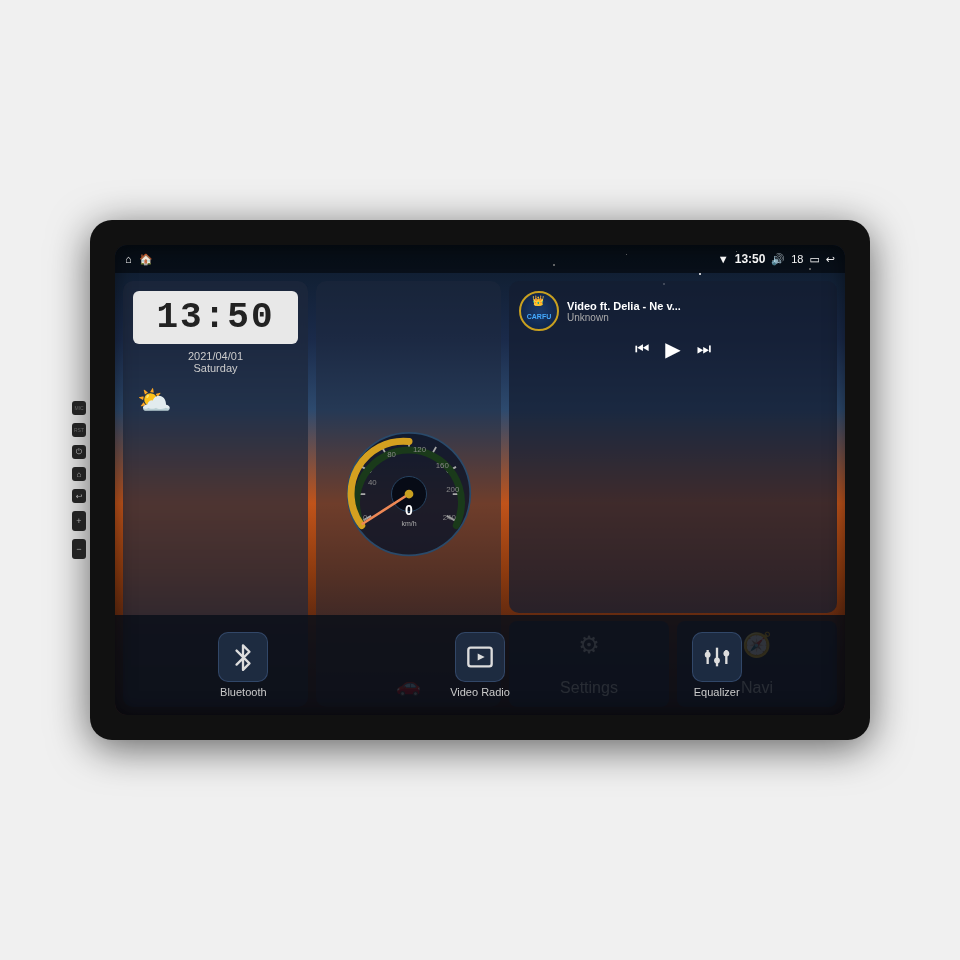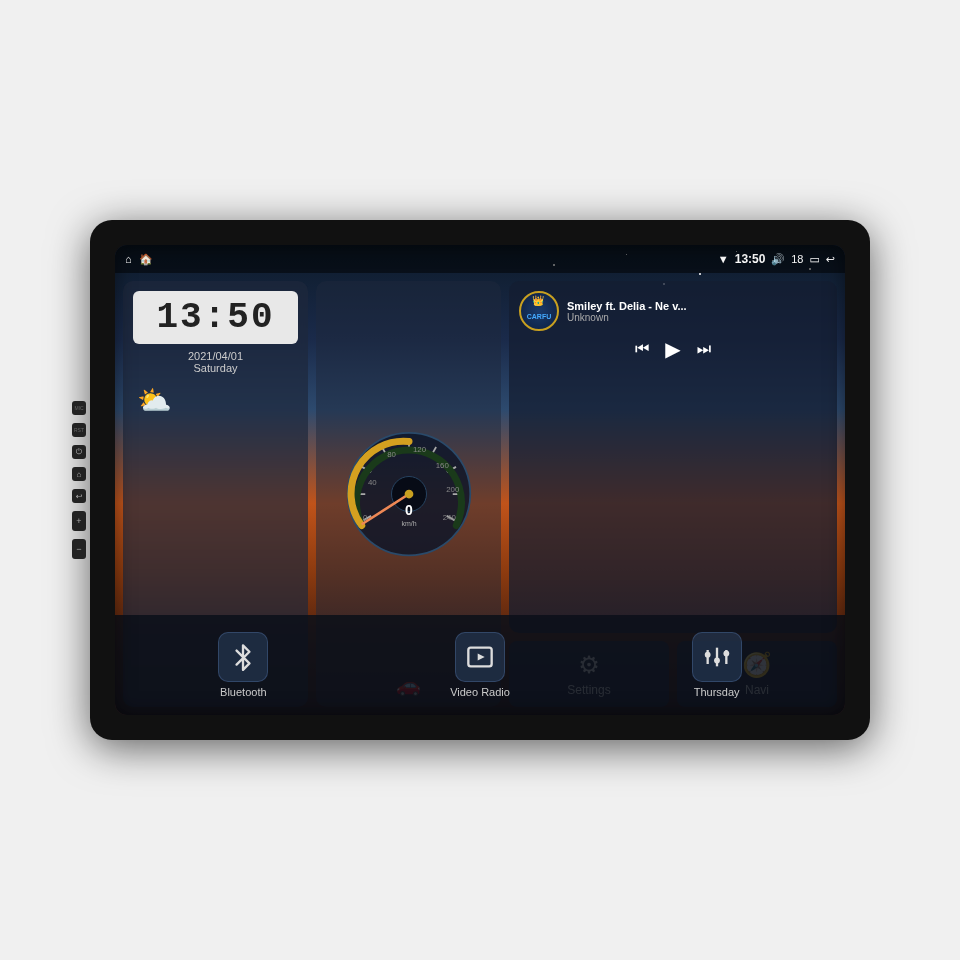--- a/index.html
+++ b/index.html
@@ -287,21 +287,22 @@
       justify-content: center;
       gap: 4px;
       cursor: pointer;
     }
     .settings-card-icon {
       font-size: 24px;
       color: #ccc;
     }
     .settings-card-label {
       color: #ccc;
-      font-size: 12px;
+      font-size: 16px;
+      margin-top: 16px;
     }
 
     
     .bottom-bar {
       position: absolute;
       bottom: 0;
       left: 0; right: 0;
       height: 100px;
       background: rgba(10,15,25,0.85);
       display: flex;
@@ -465,21 +466,21 @@
 
         <div style="flex:1;display:flex;flex-direction:column;gap:8px;">
 
           <div class="music-widget">
             <div class="music-header">
               <div class="music-logo">
                 <span class="music-logo-crown">👑</span>
                 <span class="music-logo-text">CARFU</span>
               </div>
               <div class="music-info">
-                <div class="music-title">Smiley ft. Delia - Ne v...</div>
+                <div class="music-title">Video ft. Delia - Ne v...</div>
                 <div class="music-artist">Unknown</div>
               </div>
             </div>
             <div class="music-controls">
               <button class="music-btn">⏮</button>
               <button class="music-btn play-btn">▶</button>
               <button class="music-btn">⏭</button>
             </div>
           </div>
 
@@ -525,19 +526,19 @@
         <div class="bottom-icon">
           <svg width="28" height="28" viewBox="0 0 24 24">
             <line x1="4" y1="6" x2="4" y2="18" stroke="#ddd" stroke-width="2"></line>
             <circle cx="4" cy="10" r="2.5" fill="#ddd"></circle>
             <line x1="12" y1="4" x2="12" y2="20" stroke="#ddd" stroke-width="2"></line>
             <circle cx="12" cy="15" r="2.5" fill="#ddd"></circle>
             <line x1="20" y1="6" x2="20" y2="18" stroke="#ddd" stroke-width="2"></line>
             <circle cx="20" cy="9" r="2.5" fill="#ddd"></circle>
           </svg>
         </div>
-        <span class="bottom-label">Thursday</span>
+        <span class="bottom-label">Equalizer</span>
       </div>
 
     </div>
 
   </div>
 </div>
 
 </body></html>

